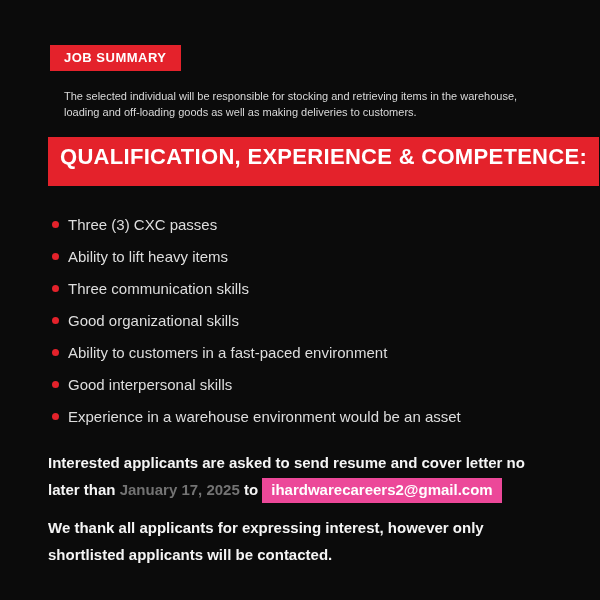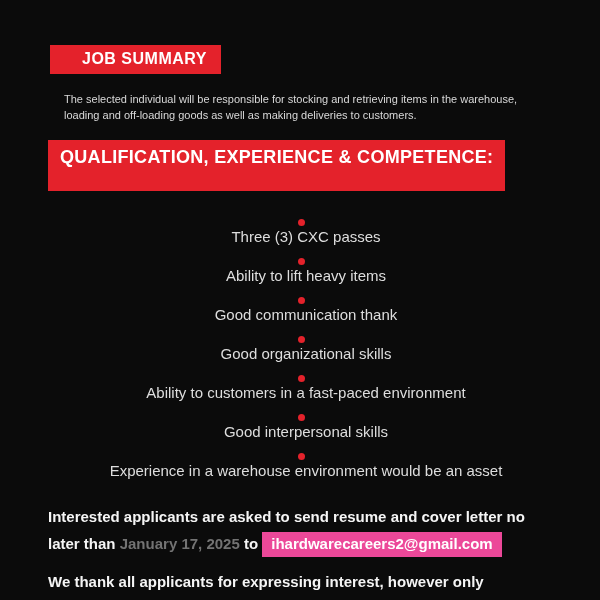--- a/index.html
+++ b/index.html
@@ -14,49 +14,48 @@
     overflow: hidden;
   }
   .heading-box {
     display: inline-block;
     background: #e4222b;
     color: #ffffff;
     font-weight: bold;
   }
   .job-summary-heading {
     margin: 45px 0 0 50px;
-    padding: 5px 14px 6px 32px;
-    font-size: 16px;
+    padding: 5px 14px 6px 14px;
+    font-size: 13px;
     letter-spacing: 0.5px;
   }
   .job-summary-body {
     margin: 18px 48px 0 64px;
     max-width: 500px;
     font-size: 11px;
     line-height: 1.42;
     color: #d9d9d9;
   }
   .qualifications-heading {
     margin: 17px 0 0 48px;
-    padding: 7px 12px 23px 12px;
-    font-size: 18px;
+    padding: 7px 12px 16px 12px;
+    font-size: 22px;
     letter-spacing: 0.3px;
   }
   .qual-list {
     list-style: none;
     margin: 28px 40px 0 52px;
   }
   .qual-list li {
     display: flex;
     align-items: center;
     margin-bottom: 11px;
     font-size: 15px;
     color: #dedede;
     line-height: 21px;
-    flex-direction: column;
   }
   .dot {
     flex: 0 0 auto;
     width: 7px;
     height: 7px;
     border-radius: 50%;
     background: #e4222b;
     margin-right: 9px;
   }
   .footer {
@@ -95,21 +94,21 @@
         <span>Three (3) CXC passes</span>
       </li>
 
       <li>
         <span class="dot"></span>
         <span>Ability to lift heavy items</span>
       </li>
 
       <li>
         <span class="dot"></span>
-        <span>Good communication thank</span>
+        <span>Three communication skills</span>
       </li>
 
       <li>
         <span class="dot"></span>
         <span>Good organizational skills</span>
       </li>
 
       <li>
         <span class="dot"></span>
         <span>Ability to customers in a fast-paced environment</span>

